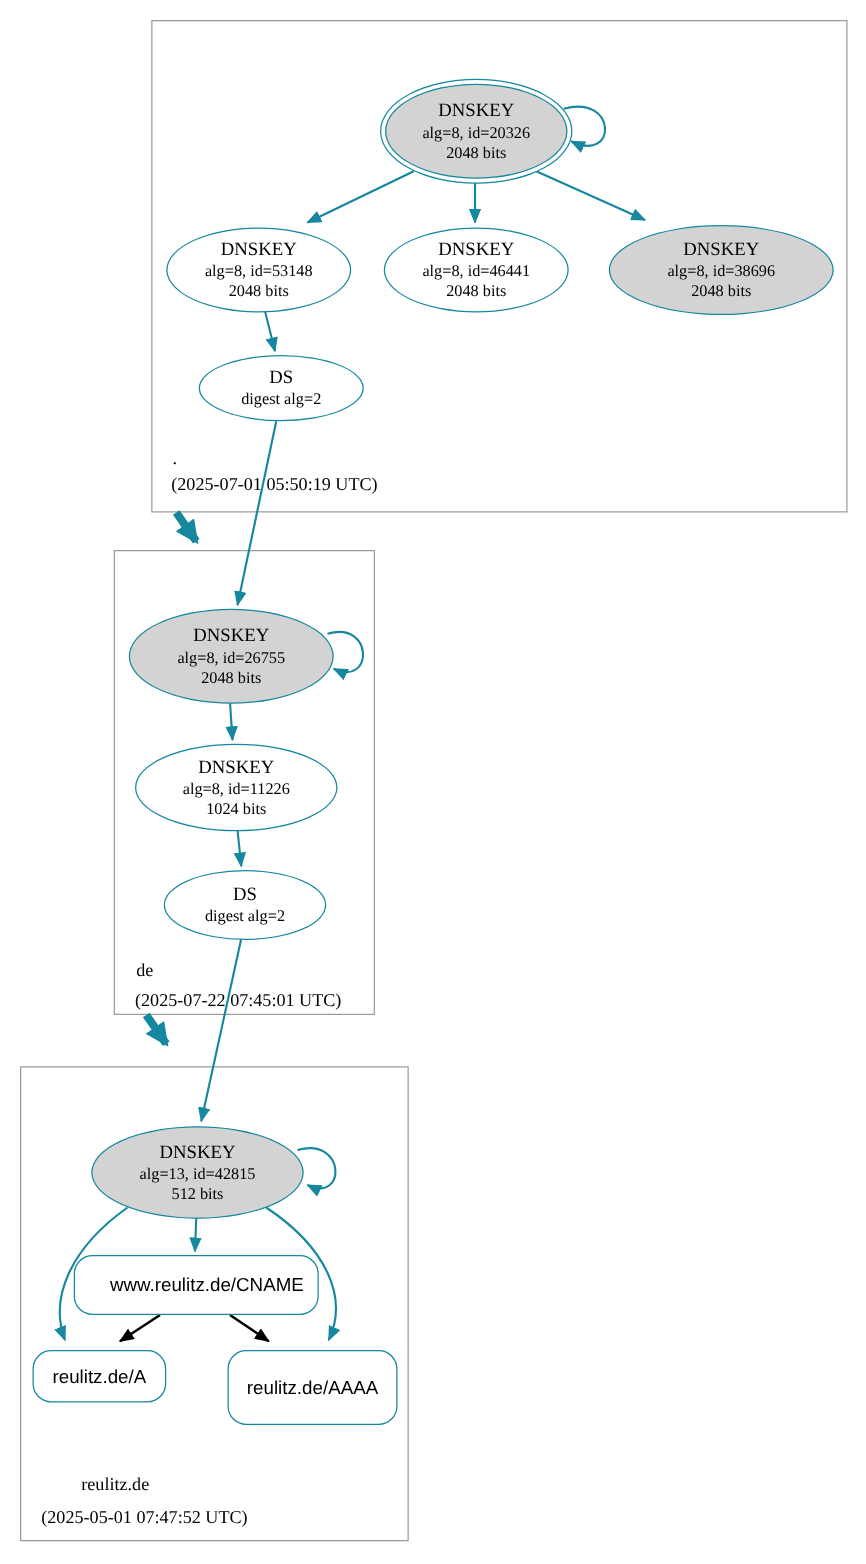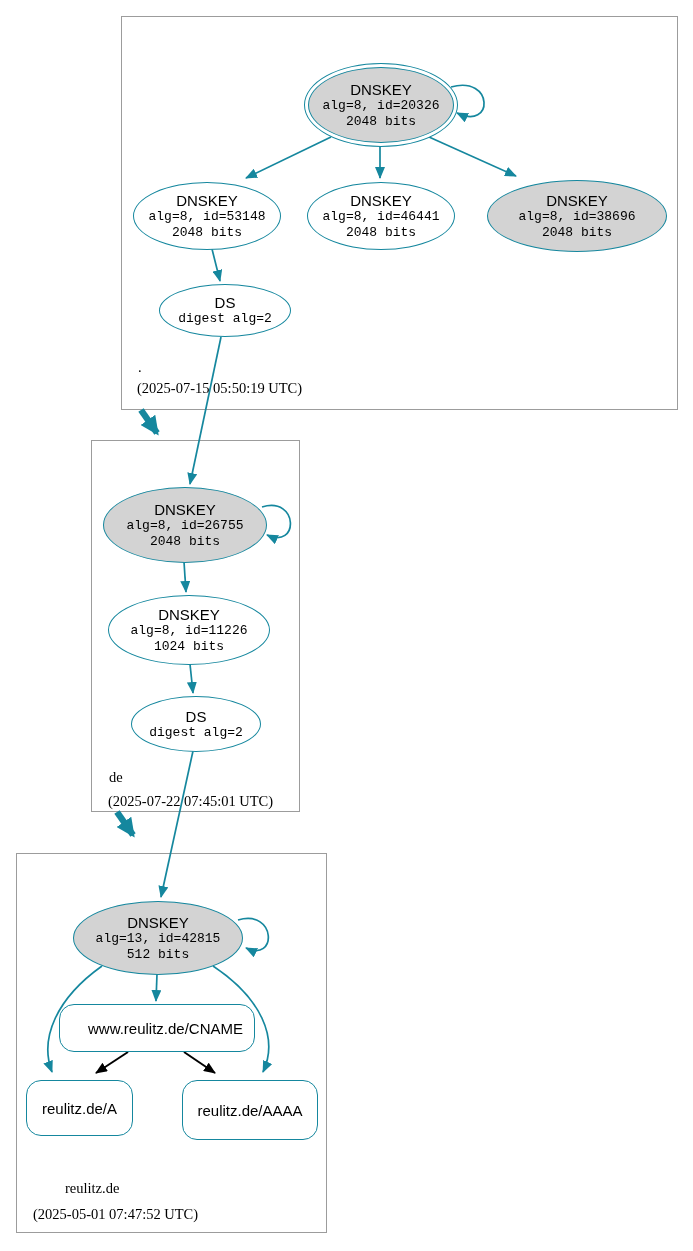--- a/index.html
+++ b/index.html
@@ -20,33 +20,33 @@
   .node{position:absolute;z-index:2;box-sizing:border-box;}
   .ell{border:1.7px solid var(--teal);border-radius:50%;background:#fff;
        display:flex;flex-direction:column;align-items:center;justify-content:center;text-align:center;}
   .gray{background:var(--grayfill);}
   .dbl{border:1.7px solid var(--teal);border-radius:50%;background:#fff;padding:3px;display:flex;}
   .dbl .inner{flex:1;border:1.7px solid var(--teal);border-radius:50%;background:var(--grayfill);
        display:flex;flex-direction:column;align-items:center;justify-content:center;text-align:center;}
   .rect{border:1.7px solid var(--teal);border-radius:15px;background:#fff;
        display:flex;align-items:center;justify-content:center;text-align:center;
        font-size:15px;white-space:nowrap;}
-  .nt{font-size:15px;line-height:1.15;font-family:Liberation Sans, sans-serif;}
-  .ns{font-size:13px;line-height:1.2;font-family:Liberation Mono, monospace;text-align:right;}
+  .nt{font-size:15px;line-height:1.15;font-family:Liberation Serif, serif;}
+  .ns{font-size:13px;line-height:1.2;font-family:Liberation Serif, serif;text-align:right;}
   .zlabel,.zts{position:absolute;z-index:2;font-family:"Liberation Serif",serif;
        font-size:14.5px;white-space:nowrap;}
 </style>
 </head>
 <body>
 
 <div class="canvas">
 
   <div class="zbox" style="left:121px;top:16px;width:557px;height:394px;">
     <div class="zlabel" style="left:16px;top:342px;">.</div>
-    <div class="zts" style="left:15px;top:363px;">(2025-07-15 05:50:19 UTC)</div>
+    <div class="zts" style="left:15px;top:363px;">(2025-07-01 05:50:19 UTC)</div>
 
     <div class="node dbl" style="left:182px;top:46px;width:154px;height:84px;">
       <div class="inner">
         <div class="nt">DNSKEY</div>
         <div class="ns">alg=8, id=20326</div>
         <div class="ns">2048 bits</div>
       </div>
     </div>
 
     <div class="node ell" style="left:11px;top:165px;width:148px;height:68px;">
@@ -102,21 +102,21 @@
     <div class="node ell gray" style="left:56px;top:47px;width:170px;height:74px;">
       <div class="nt">DNSKEY</div>
       <div class="ns">alg=13, id=42815</div>
       <div class="ns">512 bits</div>
     </div>
 
     <div class="node rect" style="left:42px;top:150px;width:196px;height:48px;padding-left:17px;">
       <span>www.reulitz.de/CNAME</span>
     </div>
 
-    <div class="node rect" style="left:9px;top:226px;width:107px;height:56px;">
+    <div class="node rect" style="left:9px;top:226px;width:107px;height:42px;">
       <span>reulitz.de/A</span>
     </div>
 
     <div class="node rect" style="left:165px;top:226px;width:136px;height:60px;">
       <span>reulitz.de/AAAA</span>
     </div>
   </div>
 
   <svg class="edges" width="693" height="1251" viewBox="0 0 693 1251">
     <defs>

